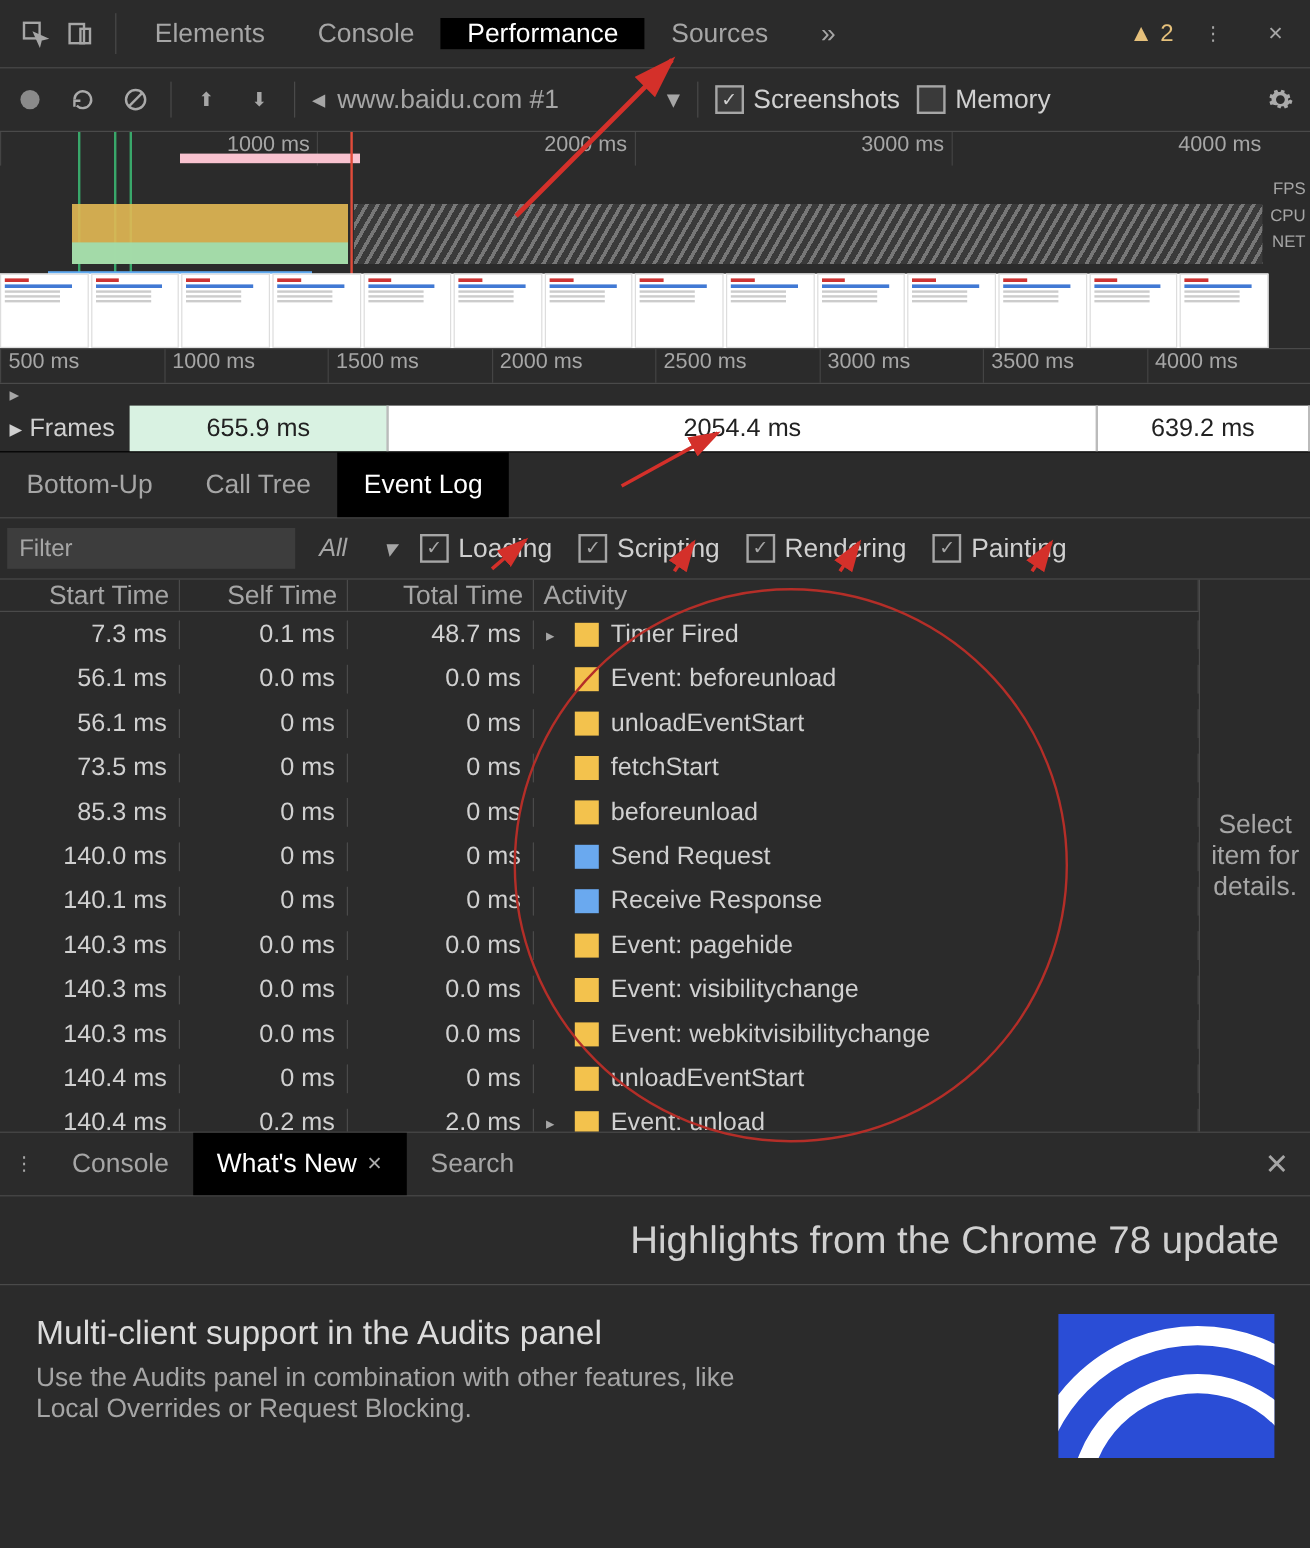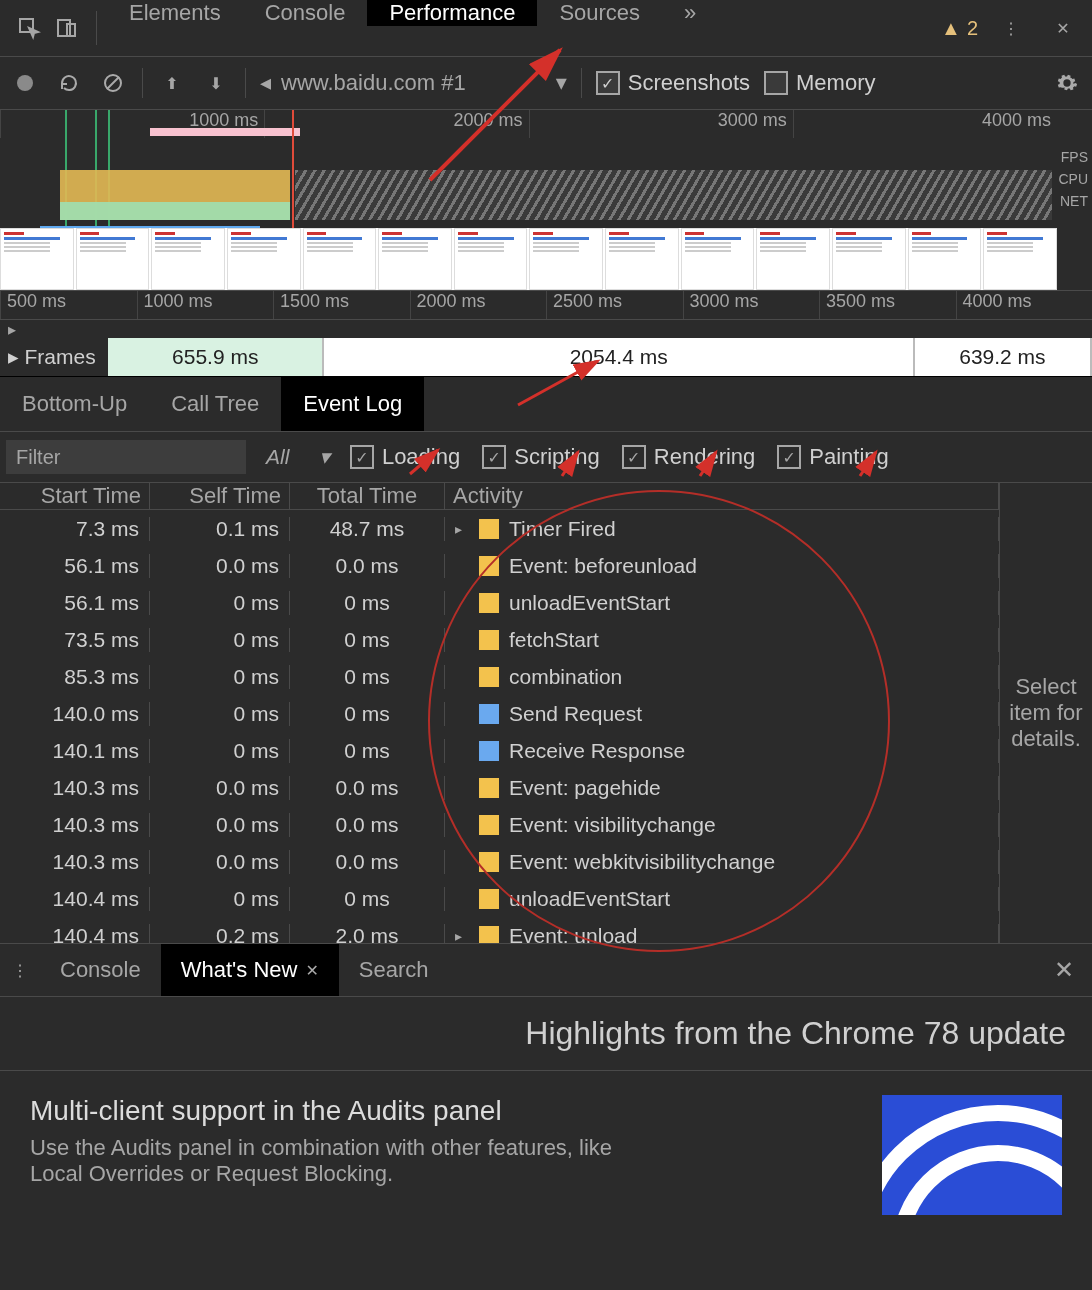--- a/index.html
+++ b/index.html
@@ -15,21 +15,21 @@
     --accent-red:#f44336;
     --accent-orange:#ff8800;
   }
   html,body{margin:0;padding:0;background:var(--bg);color:var(--text);font-family:"Segoe UI","Helvetica Neue",Arial,sans-serif;font-size:16px;width:1092px;height:1290px;overflow:hidden;}
   svg.overlay{position:absolute;pointer-events:none;}
 
   
   .topbar{display:flex;align-items:center;height:56px;border-bottom:1px solid var(--border);padding:0 10px;}
   .topbar .icon-btn{width:38px;height:38px;display:flex;align-items:center;justify-content:center;color:var(--muted);}
   .topbar .sep{width:1px;height:34px;background:var(--border);margin:0 10px;}
-  .tabs{display:flex;align-items:flex-start;height:100%;}
+  .tabs{display:flex;align-items:center;height:100%;}
   .tab{padding:0 22px;display:flex;align-items:center;color:var(--muted);font-size:22px;}
   .tab.active{background:var(--tab-active);color:#fff;}
   .top-right{margin-left:auto;display:flex;align-items:center;gap:14px;}
   .warn-badge{display:flex;align-items:center;gap:6px;font-size:20px;color:#e5c07b;}
   .warn-badge .tri{color:#e5c07b;}
 
   .toolbar{display:flex;align-items:center;height:52px;border-bottom:1px solid var(--border);padding:0 10px;gap:14px;position:relative;}
   .tbtn{width:30px;height:30px;display:flex;align-items:center;justify-content:center;color:var(--muted);}
   .vsep{width:1px;height:30px;background:var(--border);}
   .capture-target{display:flex;align-items:center;gap:10px;color:var(--muted);font-size:22px;}
@@ -83,21 +83,21 @@
   
   .tablewrap{display:flex;height:460px;border-bottom:1px solid var(--border);}
   .table{flex:1;display:flex;flex-direction:column;overflow:hidden;position:relative;}
   .thead{display:flex;height:38px;border-bottom:1px solid var(--border);font-size:22px;color:var(--muted);align-items:center;}
   .th{border-right:1px solid var(--border);padding:0 8px;box-sizing:border-box;}
   .tbody{display:flex;flex-direction:column;}
   .tr{display:flex;height:37px;align-items:center;font-size:21px;}
   .td{border-right:1px solid var(--border);padding:0 10px;box-sizing:border-box;white-space:nowrap;}
   .col-start{width:150px;text-align:right;}
   .col-self{width:140px;text-align:right;}
-  .col-total{width:155px;text-align:center;}
+  .col-total{width:155px;text-align:right;}
   .col-activity{flex:1;display:flex;align-items:center;gap:10px;text-align:left;}
   .col-activity .expander{width:14px;color:var(--muted);font-size:14px;}
   .col-activity .swatch{width:20px;height:20px;}
   .sw-y{background:var(--scripting);}
   .sw-b{background:var(--loading);}
   .detail-pane{width:92px;border-left:1px solid var(--border);display:flex;align-items:center;justify-content:center;color:var(--muted);font-size:22px;text-align:center;}
 
   
   .drawer-tabs{display:flex;align-items:center;height:52px;border-bottom:1px solid var(--border);}
   .dots{width:40px;display:flex;align-items:center;justify-content:center;color:var(--muted);}
@@ -431,21 +431,21 @@
             <span>fetchStart</span>
           </div>
         </div>
         <div class="tr">
           <div class="td col-start">85.3 ms</div>
           <div class="td col-self">0 ms</div>
           <div class="td col-total">0 ms</div>
           <div class="td col-activity">
             <span class="expander"></span>
             <span class="swatch sw-y"></span>
-            <span>combination</span>
+            <span>beforeunload</span>
           </div>
         </div>
         <div class="tr">
           <div class="td col-start">140.0 ms</div>
           <div class="td col-self">0 ms</div>
           <div class="td col-total">0 ms</div>
           <div class="td col-activity">
             <span class="expander"></span>
             <span class="swatch sw-b"></span>
             <span>Send Request</span>

